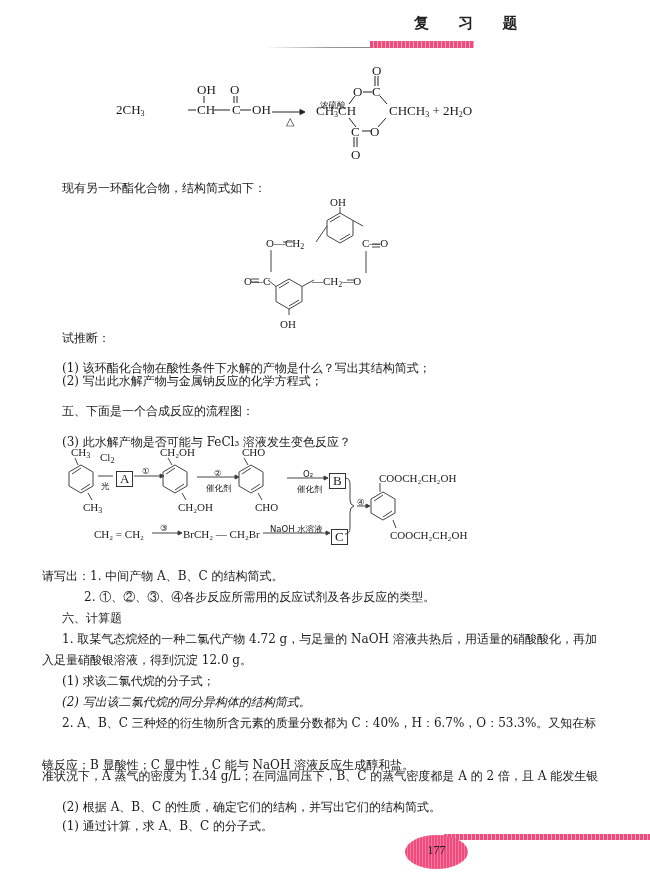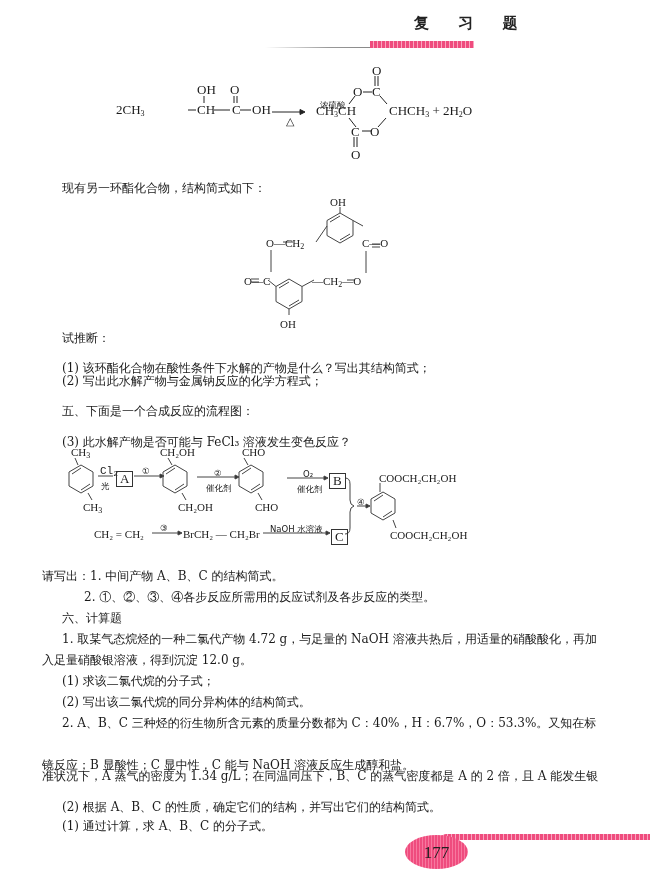--- a/index.html
+++ b/index.html
@@ -33,21 +33,21 @@
     display: inline-block; border: 1px solid #333; padding: 0 3px; line-height: 14px;
     font-family: "Liberation Serif", serif; font-size: 13px;
   }
   svg { position: absolute; overflow: visible; }
   .page-num-oval {
     position: absolute; left: 405px; top: 835px; width: 63px; height: 34px; border-radius: 50%;
     background: repeating-linear-gradient(90deg, #ef4c7e 0 2px, #f7789f 2px 3px);
   }
   .page-num {
     position: absolute; left: 405px; top: 843px; width: 63px; text-align: center;
-    font-family: "Liberation Serif", serif; font-size: 17px; color: #222;
+    font-family: "Liberation Serif", serif; font-size: 12px; color: #222;
   }
   .footer-rule {
     position: absolute; left: 440px; top: 834px; width: 210px; height: 6px;
     background: repeating-linear-gradient(90deg, #ef4c7e 0 3px, #f8a6bf 3px 4px);
     border-top-left-radius: 6px;
   }
 </style>
 </head>
 <body>
 
@@ -194,21 +194,21 @@
 
       <polygon points="383,492 395,499 395,513 383,520 371,513 371,499"></polygon>
       <line x1="374" y1="501" x2="383" y2="495"></line>
       <line x1="392" y1="511" x2="383" y2="517"></line>
       <line x1="380" y1="492" x2="380" y2="483"></line>
       <line x1="393" y1="520" x2="396" y2="528"></line>
     </g>
   </svg>
   <div class="line chem-sm" style="left:71px;top:444px;"><span>CH</span><sub>3</sub></div>
   <div class="line chem-sm" style="left:83px;top:499px;"><span>CH</span><sub>3</sub></div>
-  <div class="line chem-sm" style="left:100px;top:463px;font-family:Liberation Mono, monospace;"><span>Cl</span><sub>2</sub></div>
+  <div class="line chem-sm" style="left:100px;top:449px;"><span>Cl</span><sub>2</sub></div>
   <div class="line chem-xs" style="left:101px;top:478px;">光</div>
   <div class="abs" style="left:116px;top:468px;"><span class="box">A</span></div>
   <div class="line chem-xs" style="left:142px;top:463px;">①</div>
   <div class="line chem-sm" style="left:160px;top:444px;">CH₂OH</div>
   <div class="line chem-sm" style="left:178px;top:499px;">CH₂OH</div>
   <div class="line chem-xs" style="left:214px;top:465px;">②</div>
   <div class="line chem-xs" style="left:206px;top:480px;">催化剂</div>
   <div class="line chem-sm" style="left:242px;top:444px;">CHO</div>
   <div class="line chem-sm" style="left:255px;top:499px;">CHO</div>
   <div class="line chem-xs" style="left:303px;top:466px;">O₂</div>
@@ -226,21 +226,21 @@
 
 <div class="line" style="left:42px;top:568px;">
   <span>请写出：</span><span>1. 中间产物 A、B、C 的结构简式。</span>
 </div>
 <div class="line" style="left:84px;top:589px;">2. ①、②、③、④各步反应所需用的反应试剂及各步反应的类型。</div>
 
 <div class="line" style="left:62px;top:610px;">六、计算题</div>
 <div class="line" style="left:62px;top:631px;text-align:right;">1. 取某气态烷烃的一种二氯代产物 4.72 g，与足量的 NaOH 溶液共热后，用适量的硝酸酸化，再加</div>
 <div class="line" style="left:42px;top:652px;">入足量硝酸银溶液，得到沉淀 12.0 g。</div>
 <div class="line" style="left:62px;top:673px;">(1) 求该二氯代烷的分子式；</div>
-<div class="line" style="left:62px;top:694px;">(2) 写出该二氯代烷的同分异构体的结构简式。</div>
+<div class="line" style="left:62px;top:694px;font-style:italic;">(2) 写出该二氯代烷的同分异构体的结构简式。</div>
 <div class="line" style="left:62px;top:715px;">2. A、B、C 三种烃的衍生物所含元素的质量分数都为 C：40%，H：6.7%，O：53.3%。又知在标</div>
 <div class="line" style="left:42px;top:768px;">准状况下，A 蒸气的密度为 1.34 g/L；在同温同压下，B、C 的蒸气密度都是 A 的 2 倍，且 A 能发生银</div>
 <div class="line" style="left:42px;top:757px;">镜反应；B 显酸性；C 显中性，C 能与 NaOH 溶液反应生成醇和盐。</div>
 <div class="line" style="left:62px;top:778px;margin-top:40px;">(1) 通过计算，求 A、B、C 的分子式。</div>
 <div class="line" style="left:62px;top:799px;">(2) 根据 A、B、C 的性质，确定它们的结构，并写出它们的结构简式。</div>
 
 <div class="footer-rule"></div>
 <div class="page-num-oval"></div>
 <div class="page-num">177</div>
 

